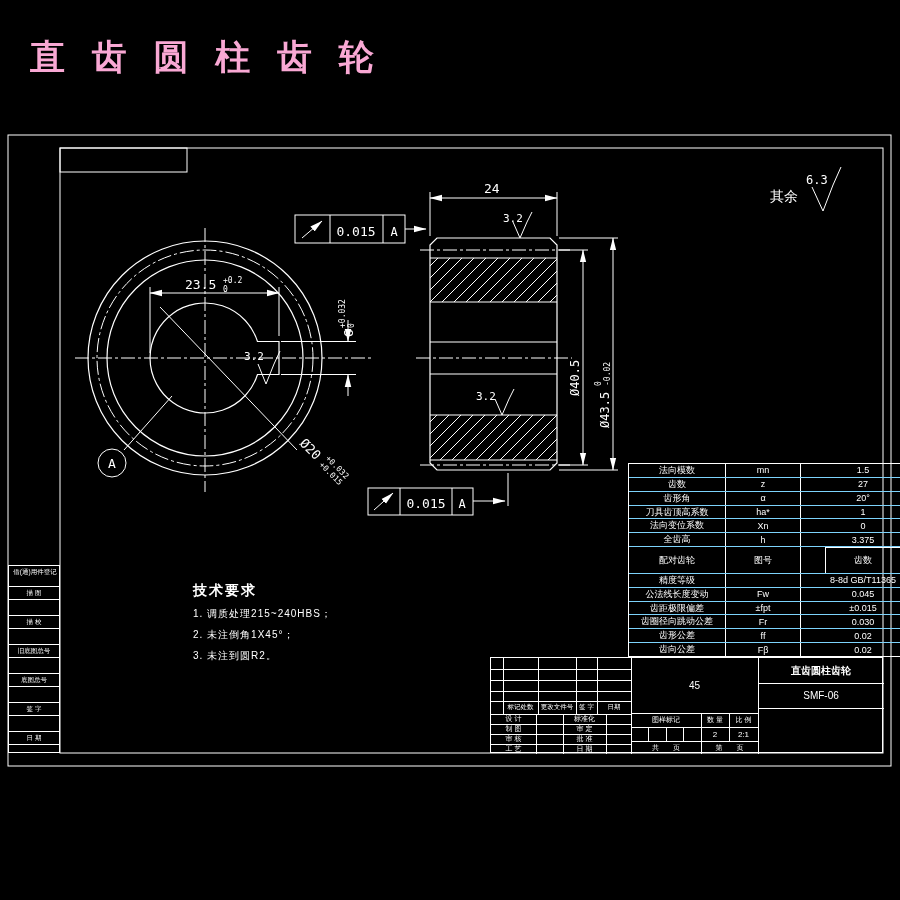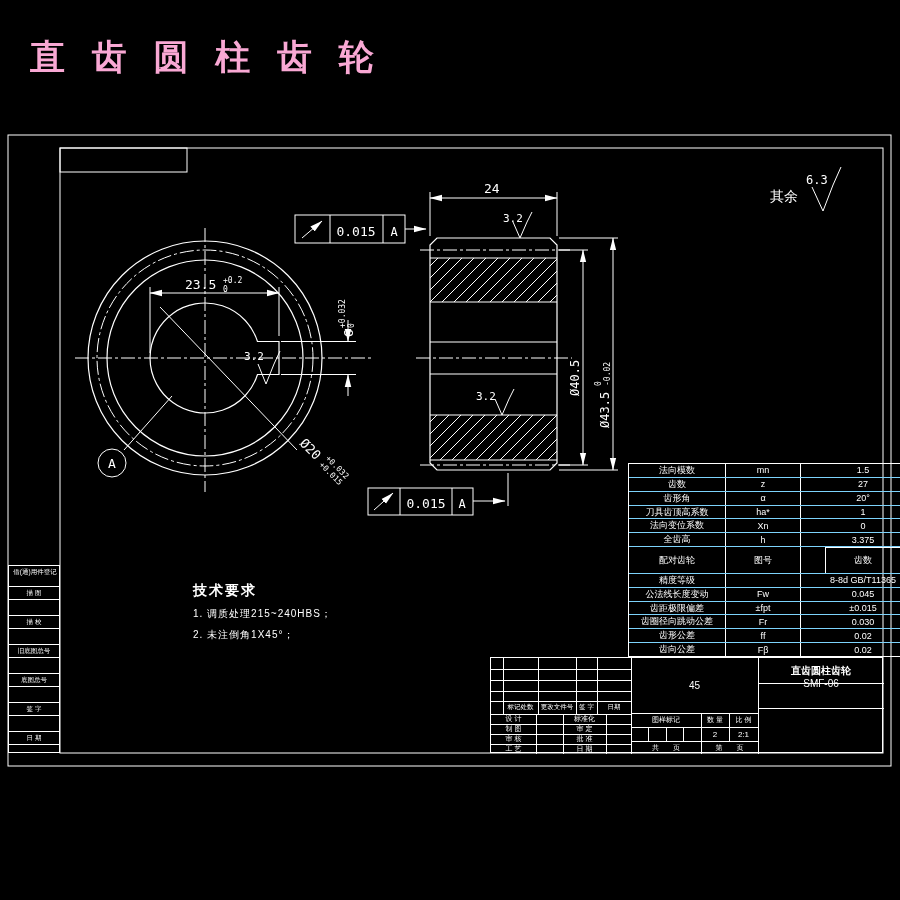--- a/index.html
+++ b/index.html
@@ -327,32 +327,33 @@
     <div class="tx" style="left:210px;top:55px;width:28px;height:14px;font-size:7px">数 量</div>
     <div class="tx" style="left:238px;top:55px;width:29px;height:14px;font-size:7px">比 例</div>
     <div class="tx" style="left:210px;top:69px;width:28px;height:14px;font-size:8px">2</div>
     <div class="tx" style="left:238px;top:69px;width:29px;height:14px;font-size:8px">2:1</div>
     <div class="tx" style="left:140px;top:83px;width:70px;height:13px;font-size:7px">共　　页</div>
     <div class="tx" style="left:210px;top:83px;width:57px;height:13px;font-size:7px">第　　页</div>
 
     <div class="hl" style="left:267px;top:25px;width:126px"></div>
     <div class="hl" style="left:267px;top:50px;width:126px"></div>
     <div class="tx" style="left:267px;top:0;width:126px;height:25px;font-size:10px;font-weight:bold">直齿圆柱齿轮</div>
-    <div class="tx" style="left:267px;top:13px;width:126px;height:25px;font-size:10px">SMF-06</div>
+    <div class="tx" style="left:267px;top:25px;width:126px;height:25px;font-size:10px">SMF-06</div>
   </div>
 
   <div class="lblock">
     <div class="lhead">借(通)用件登记</div>
     <div class="lrow" style="top:20px">描 图</div>
     <div class="lrow" style="top:49px">描 校</div>
     <div class="lrow" style="top:78px">旧底图总号</div>
     <div class="lrow" style="top:107px">底图总号</div>
     <div class="lrow" style="top:136px">签 字</div>
     <div class="lrow" style="top:165px">日 期</div>
   </div>
 
   <div class="techreq">
     <div class="tr-title">技术要求</div>
     <div class="tr-item">1. 调质处理215~240HBS；</div>
     <div class="tr-item">2. 未注倒角1X45°；</div>
+    <div class="tr-item">3. 未注到圆R2。</div>
   </div>
 
 </div>
 
 </body></html>

